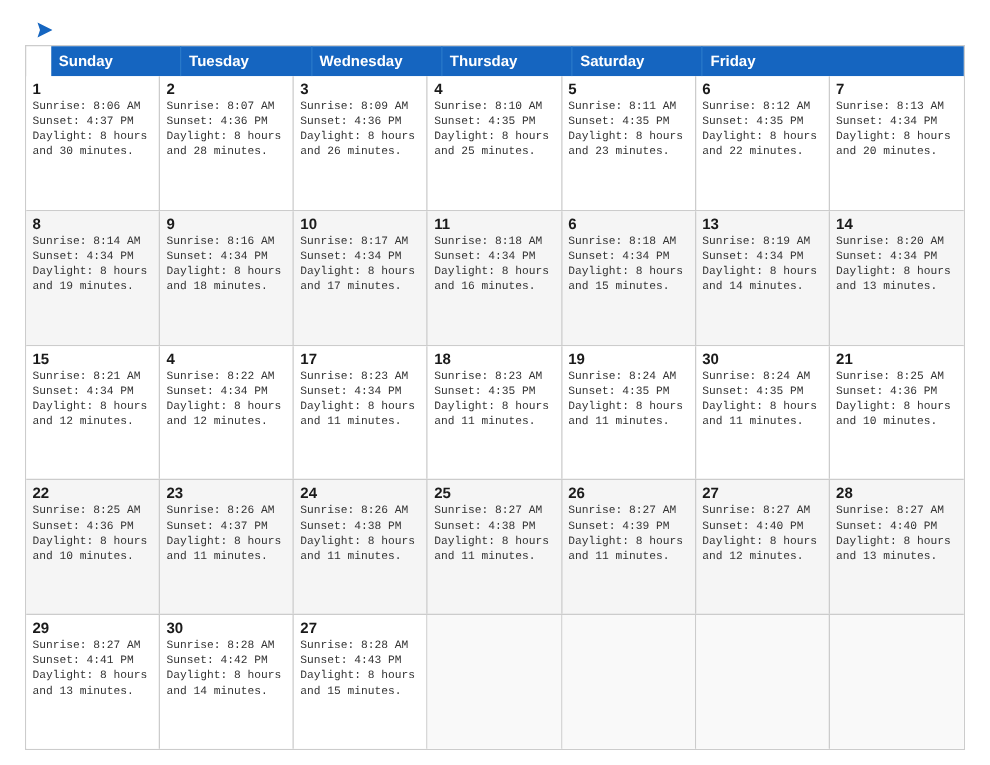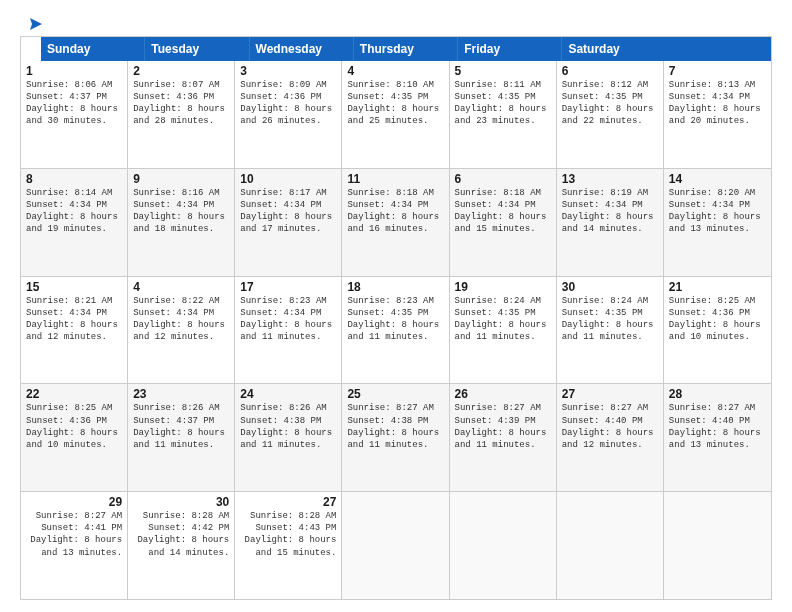--- a/index.html
+++ b/index.html
@@ -67,21 +67,21 @@
       flex: 1;
       display: flex;
       flex-direction: column;
     }
     .cal-row {
       display: grid;
       grid-template-columns: repeat(7, 1fr);
       flex: 1;
       border-bottom: 1px solid #ccc;
     }
-    .cal-row:last-child { border-bottom: none; text-align: right; }
+    .cal-row:last-child { border-bottom: none; }
     .cal-row:nth-child(odd) { background: #fff; }
     .cal-row:nth-child(even) { background: #f5f5f5; }
     .cal-cell {
       padding: 3px 5px;
       border-right: 1px solid #ccc;
       font-size: 9.5px;
       color: #222;
       vertical-align: top;
       min-height: 0;
     }
@@ -120,22 +120,22 @@
       <div class="location"></div>
     </div>
   </div>
 
   <div class="calendar">
     <div class="cal-header">
     <div class="cal-header-cell">Sunday</div>
         <div class="cal-header-cell">Tuesday</div>
         <div class="cal-header-cell">Wednesday</div>
         <div class="cal-header-cell">Thursday</div>
+        <div class="cal-header-cell">Saturday</div>
         <div class="cal-header-cell">Friday</div>
-        <div class="cal-header-cell">Saturday</div>
       </div>
     <div class="cal-body">
     <div class="cal-row">
           <div class="cal-cell">
             <span class="day-num">1</span>
             <div class="cell-text">Sunrise: 8:06 AM<br>Sunset: 4:37 PM<br>Daylight: 8 hours and 30 minutes.</div>
           </div>
           <div class="cal-cell">
             <span class="day-num">2</span>
             <div class="cell-text">Sunrise: 8:07 AM<br>Sunset: 4:36 PM<br>Daylight: 8 hours and 28 minutes.</div>

